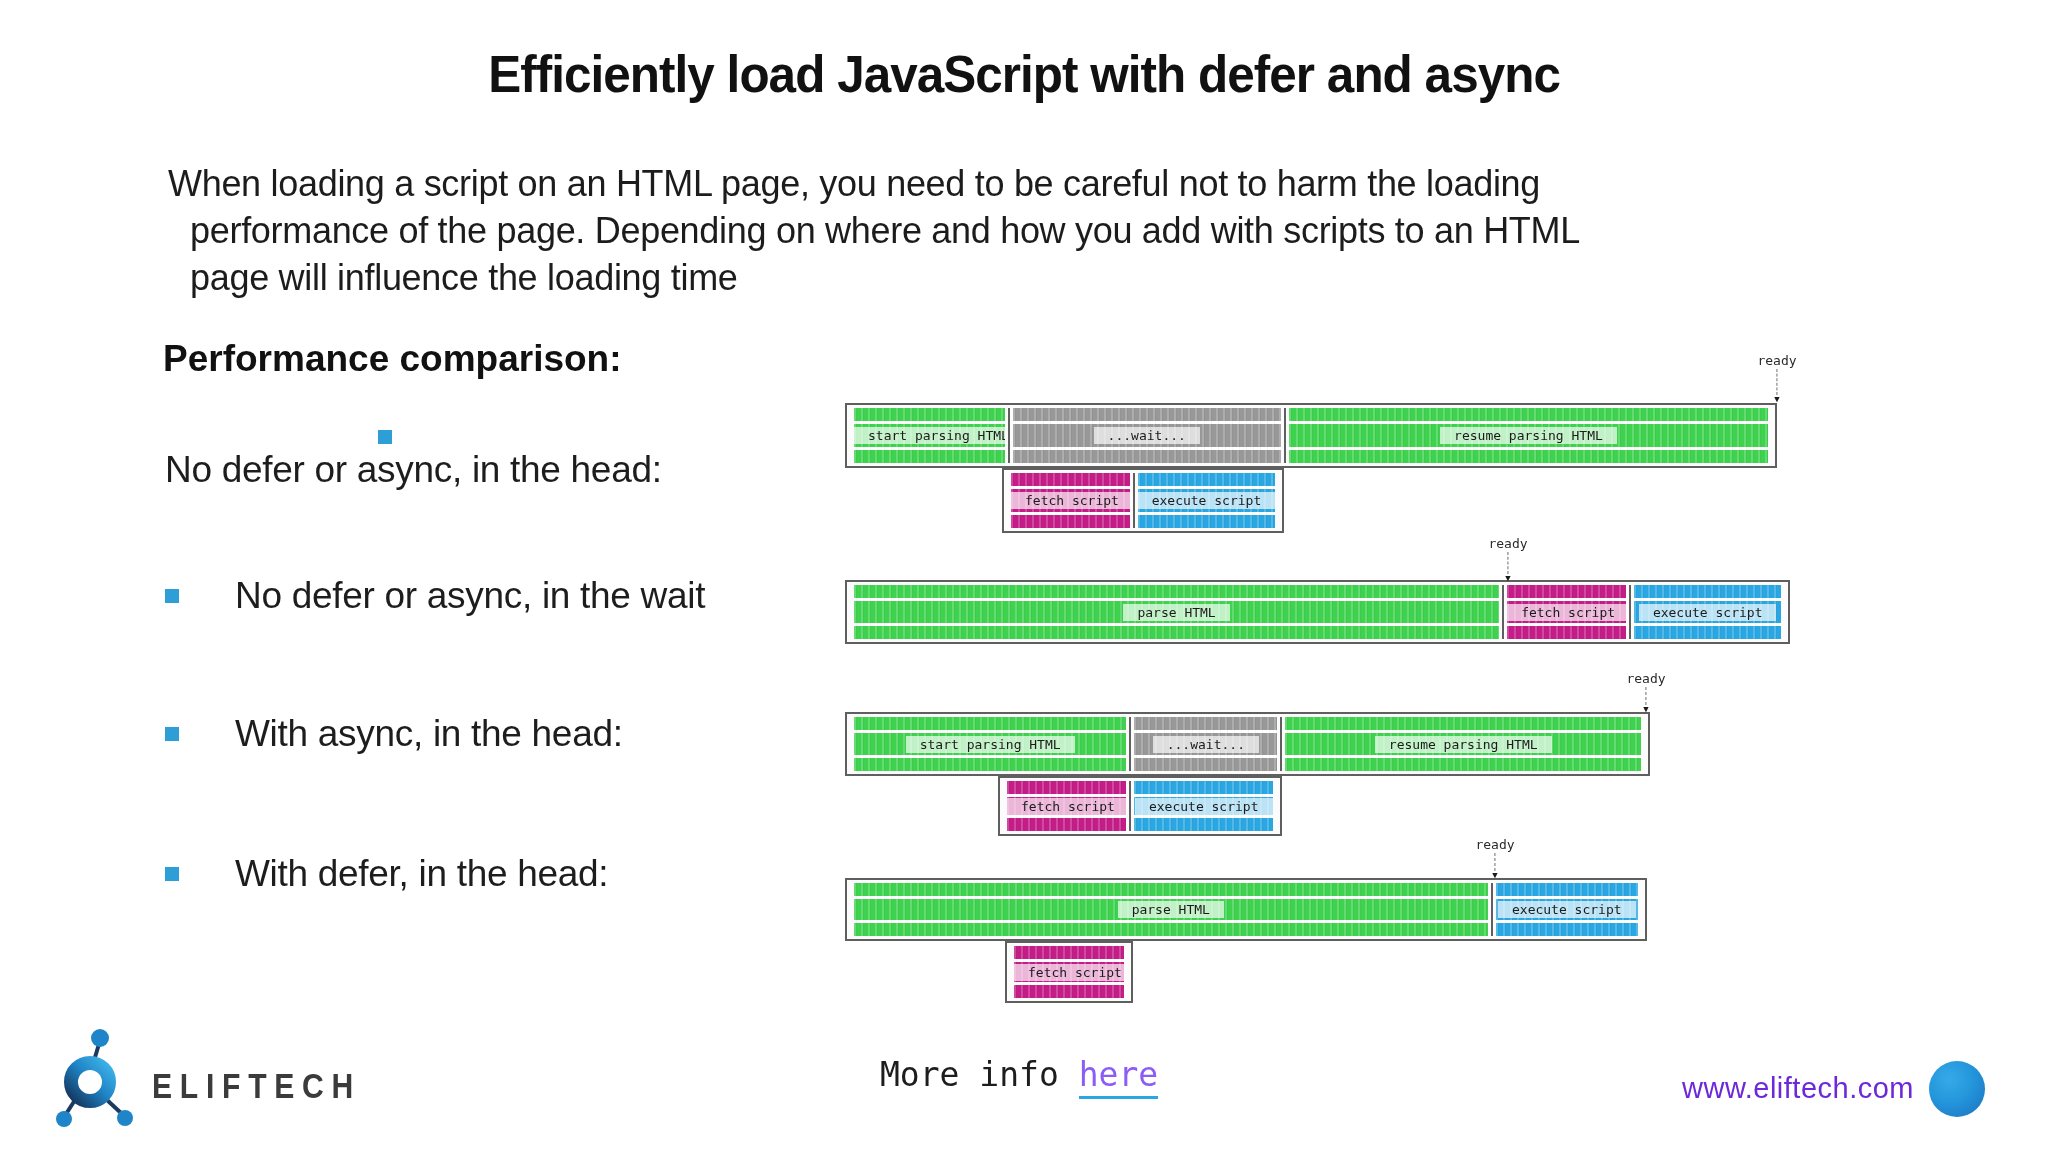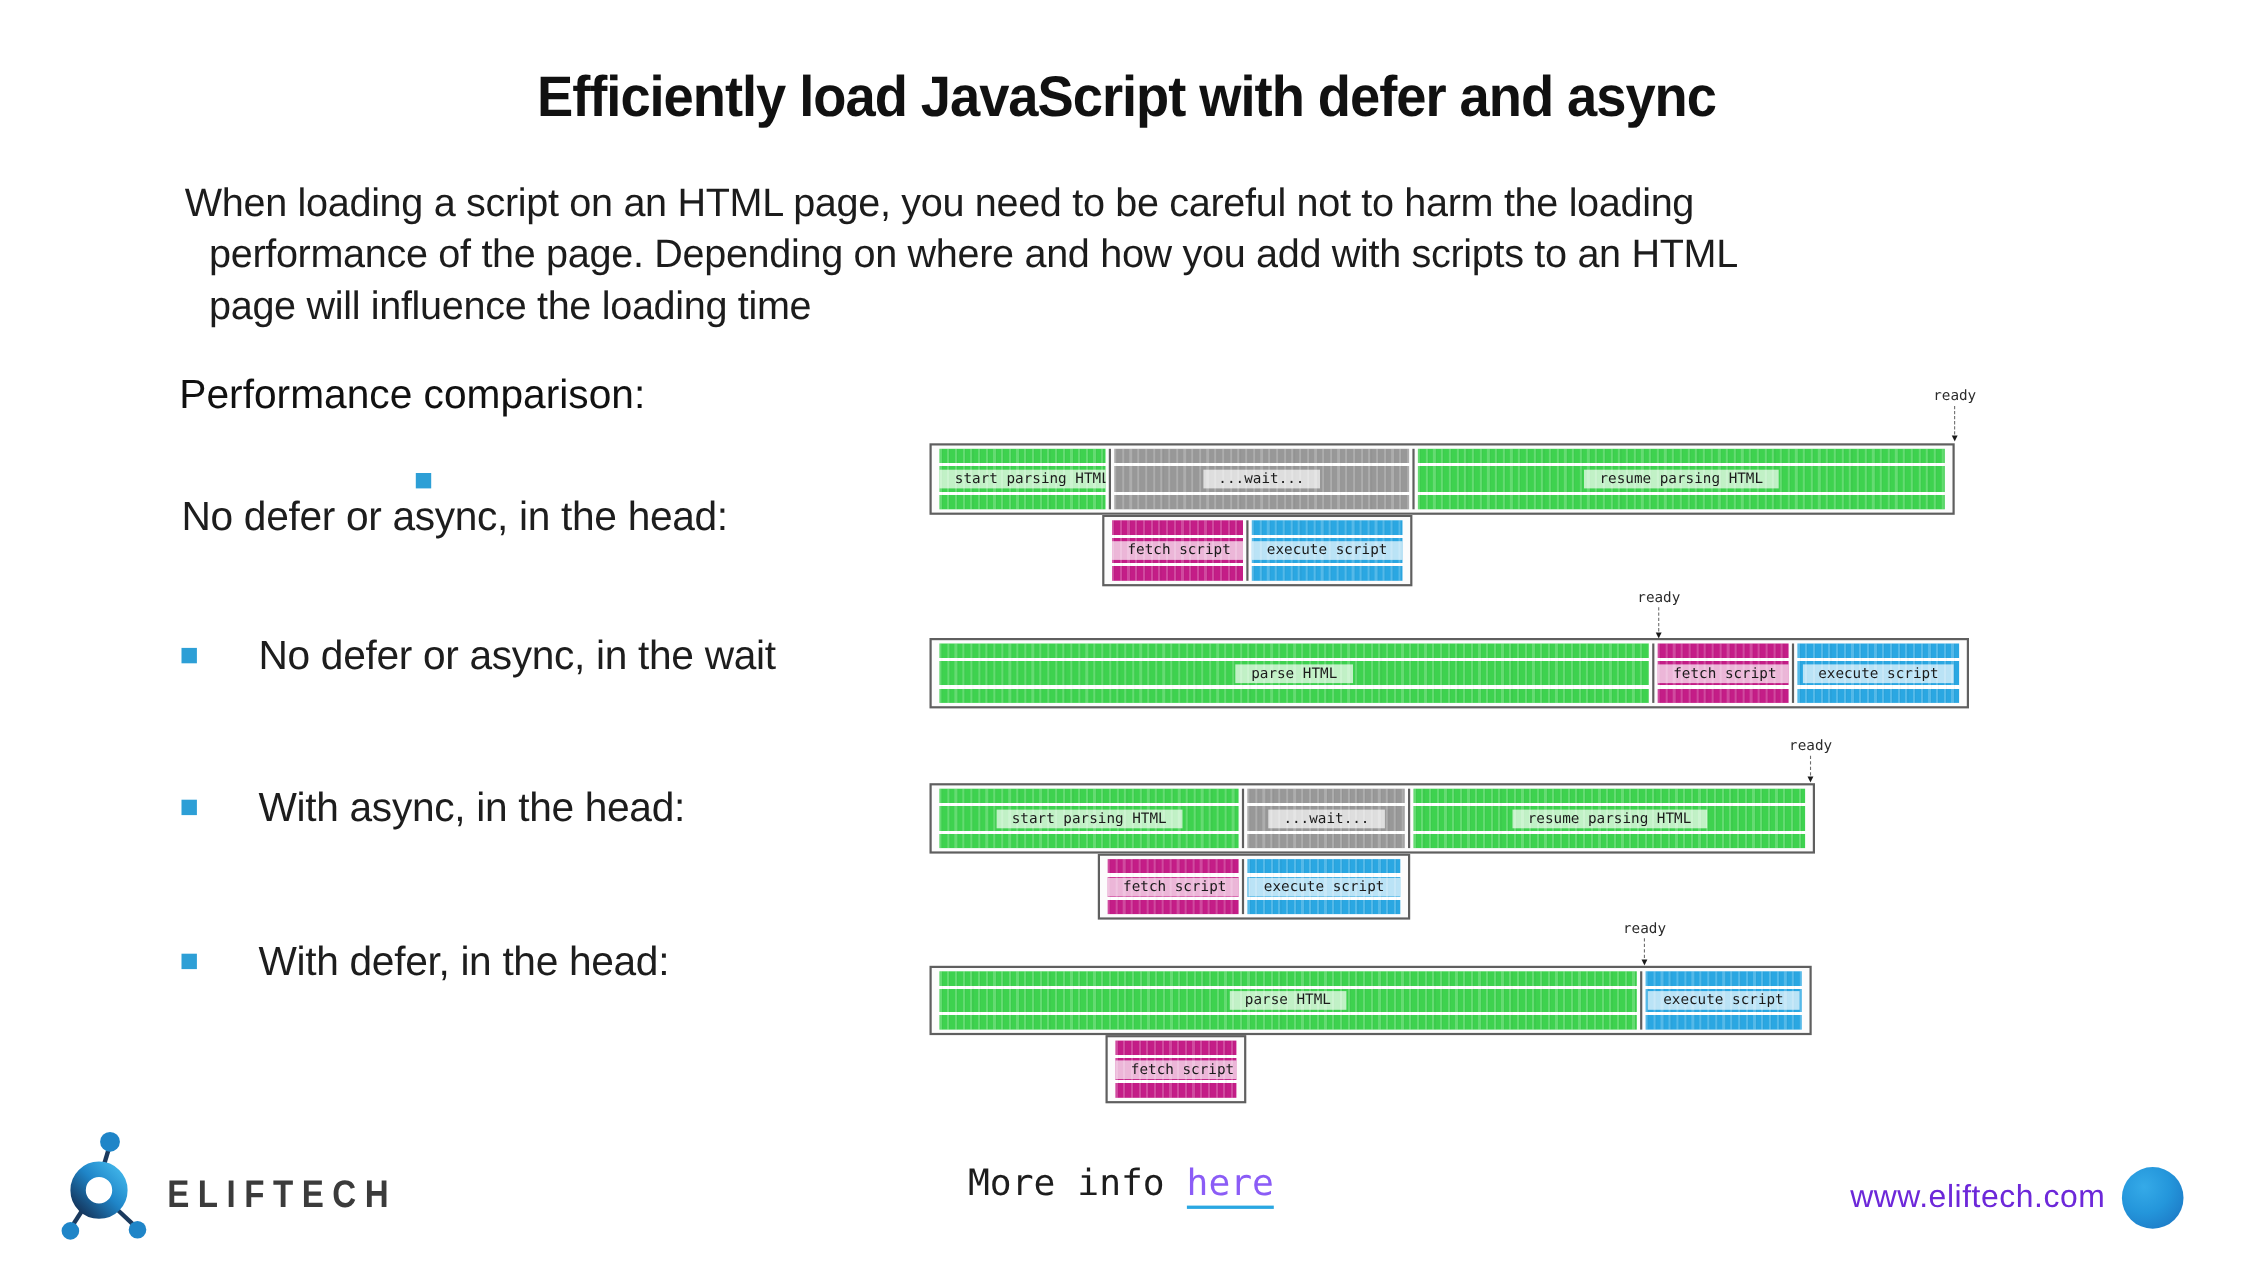--- a/index.html
+++ b/index.html
@@ -1,28 +1,28 @@
 <!DOCTYPE html>
 <html><head>
 <meta charset="utf-8">
 <style>
   html,body{margin:0;padding:0;background:#fff;}
   .slide{
     position:relative;width:2048px;height:1152px;background:#fff;overflow:hidden;
     font-family:"Liberation Sans",sans-serif;color:#1d1d1d;
   }
   
-  .title-wrap{position:absolute;left:0;top:58px;width:2048px;text-align:center;}
+  .title-wrap{position:absolute;left:0;top:44px;width:2048px;text-align:center;}
   .title{
     display:inline-block;font-size:52px;font-weight:bold;letter-spacing:-1px;
     transform:scaleX(0.95);transform-origin:center;color:#111;
   }
   .intro{position:absolute;left:168px;top:160px;font-size:36px;line-height:47px;letter-spacing:-0.3px;color:#1c1c1c;}
   .intro .line2, .intro .line3{padding-left:22px;}
-  .section-heading{position:absolute;left:163px;top:338px;font-size:37px;font-weight:normal;color:#111;}
+  .section-heading{position:absolute;left:163px;top:338px;font-size:37px;font-weight:bold;color:#111;}
   .bullet{position:absolute;left:165px;display:flex;align-items:center;font-size:37px;line-height:52px;letter-spacing:-0.3px;}
   .bullet .sq{width:14px;height:14px;margin-right:56px;flex:0 0 auto;}
   
   .tlrow{
     position:absolute;box-sizing:border-box;background:#fcfcfc;
     border:2px solid #5f5f5f;display:flex;padding:3px 4px;
   }
   .tlseg{display:flex;box-sizing:border-box;padding:0 3px;border-right:2px solid #5f5f5f;min-width:0;}
   .tlseg:last-child{border-right:none;}
   .tlbar{

